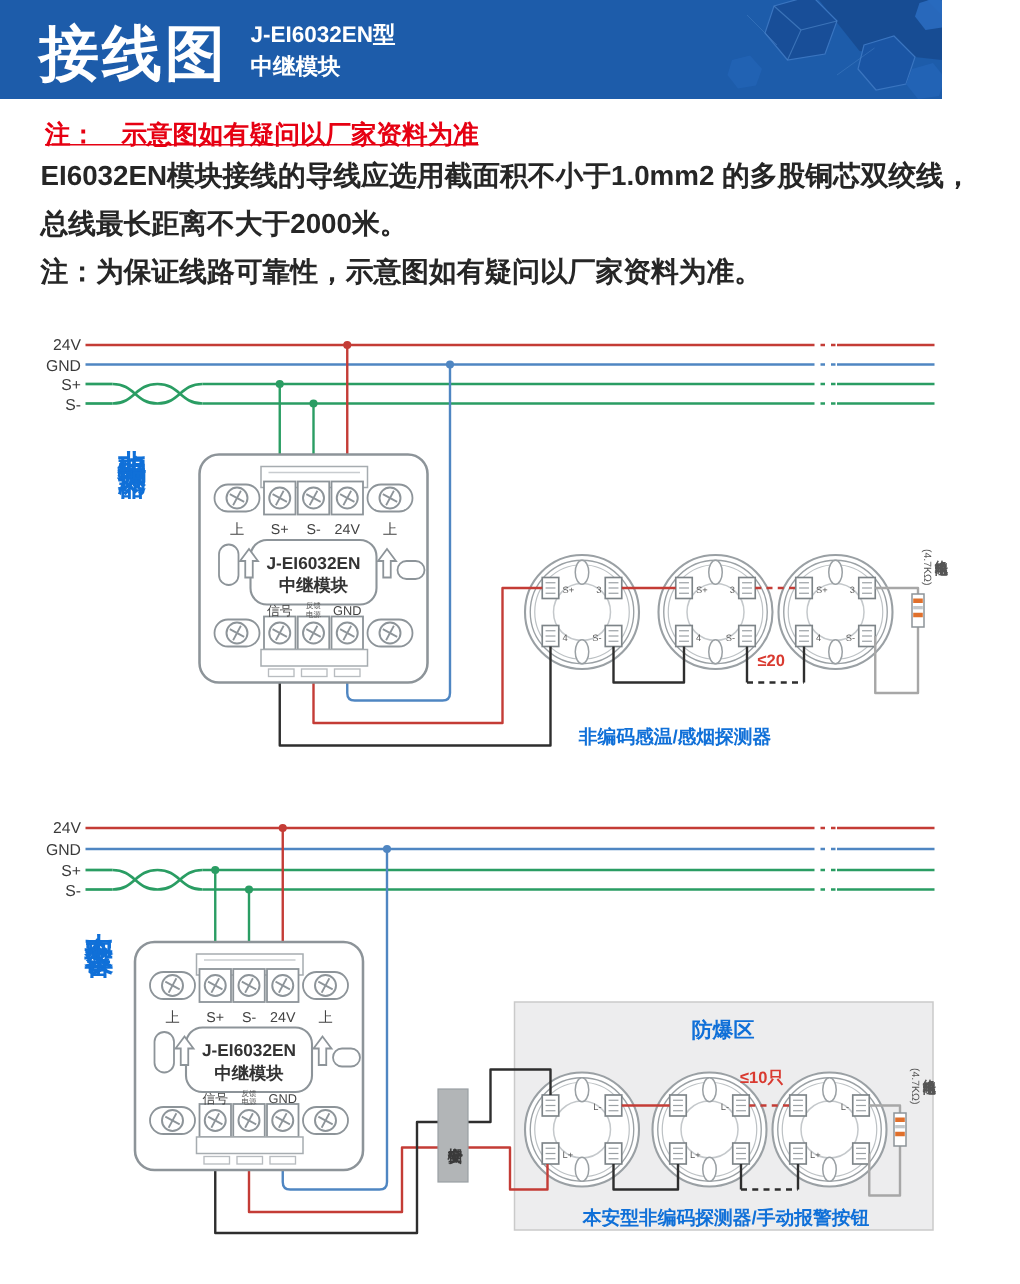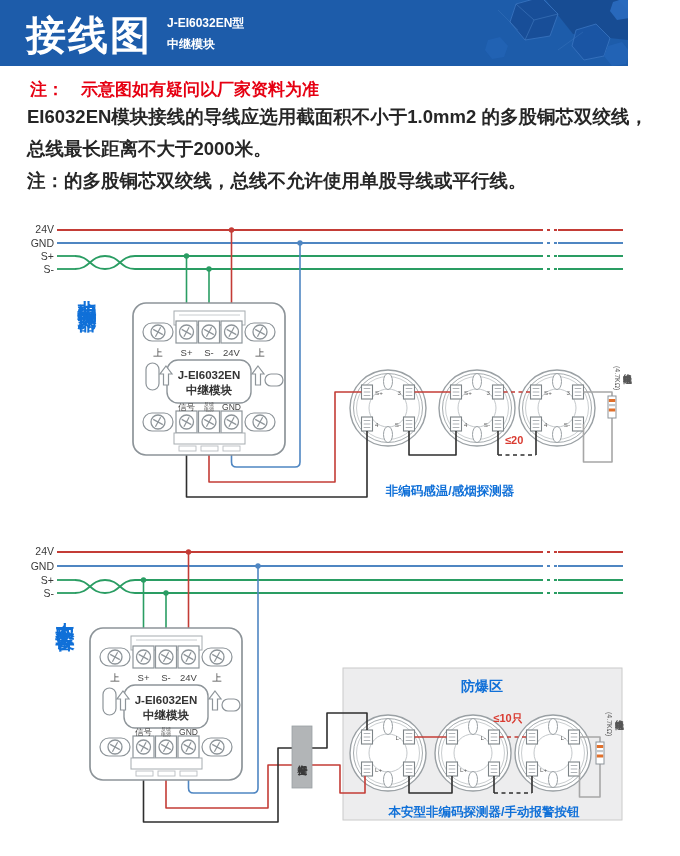--- a/index.html
+++ b/index.html
@@ -2,23 +2,23 @@
 <html><head>
 <meta charset="utf-8">
 <style>
   html,body{margin:0;padding:0;}
   body{width:680px;height:856px;position:relative;background:#ffffff;
        font-family:"Liberation Sans","DejaVu Sans",sans-serif;overflow:hidden;}
   .abs{position:absolute;}
   
   .header{position:absolute;left:0;top:0;width:628px;height:66px;background:#1d5caa;}
   .header-title{position:absolute;left:26px;top:8px;font-size:40px;font-weight:800;color:#ffffff;letter-spacing:2px;}
-  .header-sub{position:absolute;left:167px;top:13px;color:#ffffff;font-size:12px;font-weight:600;line-height:21px;}
+  .header-sub{position:absolute;left:167px;top:13px;color:#ffffff;font-size:15px;font-weight:600;line-height:21px;}
   
-  .note-red{position:absolute;left:30px;top:78px;font-size:17px;font-weight:700;color:#e60012;}
+  .note-red{position:absolute;left:30px;top:78px;font-size:17px;font-weight:700;color:#e60012;text-decoration:underline;}
   .spec{position:absolute;left:27px;color:#262626;font-size:18.5px;font-weight:bold;}
   
   .vlab{position:absolute;writing-mode:vertical-rl;text-orientation:upright;color:#1070d8;font-weight:700;font-size:19px;letter-spacing:3px;z-index:3;}
   .eol{position:absolute;display:flex;flex-direction:row;color:#555;z-index:3;}
   .eol .val{writing-mode:vertical-rl;font-size:7px;margin-right:1px;}
   .eol .nm{writing-mode:vertical-rl;text-orientation:upright;font-size:8.5px;font-weight:700;letter-spacing:1px;}
   .barrier-lab{position:absolute;writing-mode:vertical-rl;text-orientation:upright;font-size:10px;font-weight:700;color:#3a3a3a;z-index:3;display:flex;align-items:center;justify-content:center;}
   svg text{font-family:"Liberation Sans","DejaVu Sans",sans-serif;}
 </style>
 </head>
@@ -41,21 +41,21 @@
     <polygon points="90,40 102,37 110,46 106,57 94,59 87,50" fill="#2263b5" opacity="0.85"></polygon>
     <polygon points="215,2 228,-2 236,8 232,18 219,20 212,11" fill="#2a6cc0" opacity="0.9"></polygon>
     <line x1="100" y1="10" x2="120" y2="30" stroke="#4a83c6" stroke-width="0.6" opacity="0.5"></line>
     <line x1="160" y1="50" x2="185" y2="32" stroke="#4a83c6" stroke-width="0.6" opacity="0.5"></line>
   </svg>
 </div>
 
 <div class="note-red">注：　示意图如有疑问以厂家资料为准</div>
 <div class="spec" style="top:104px">EI6032EN模块接线的导线应选用截面积不小于1.0mm2 的多股铜芯双绞线，</div>
 <div class="spec" style="top:136px">总线最长距离不大于2000米。</div>
-<div class="spec" style="top:168px">注：的多股铜芯双绞线，总线不允许使用单股导线或平行线。</div>
+<div class="spec" style="top:168px">注：为保证线路可靠性，示意图如有疑问以厂家资料为准。</div>
 
 <svg class="abs" style="left:0;top:0;z-index:1" width="680" height="856" viewBox="0 0 680 856">
   <defs>
     <g id="screw">
       <circle r="7" fill="#fff" stroke="#8d9499" stroke-width="1.3"></circle>
       <line x1="-4.8" y1="-2.6" x2="4.8" y2="2.6" stroke="#8d9499" stroke-width="1.2"></line>
       <line x1="-2.6" y1="4.8" x2="2.6" y2="-4.8" stroke="#8d9499" stroke-width="1.2"></line>
     </g>
     <path id="uparrow" d="M6,0 L12,8 H8.5 V19 H3.5 V8 H0 Z" fill="#fff" stroke="#8d9499" stroke-width="1.2"></path>
     <g id="dterm">

